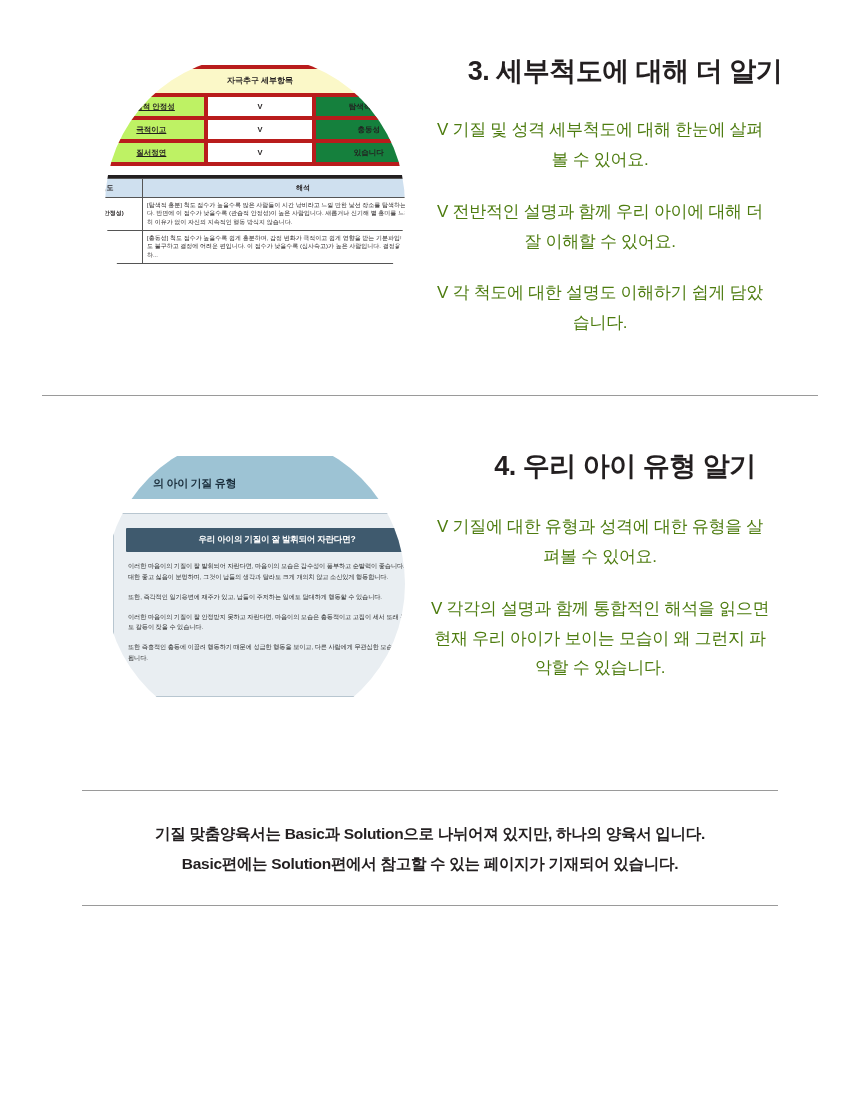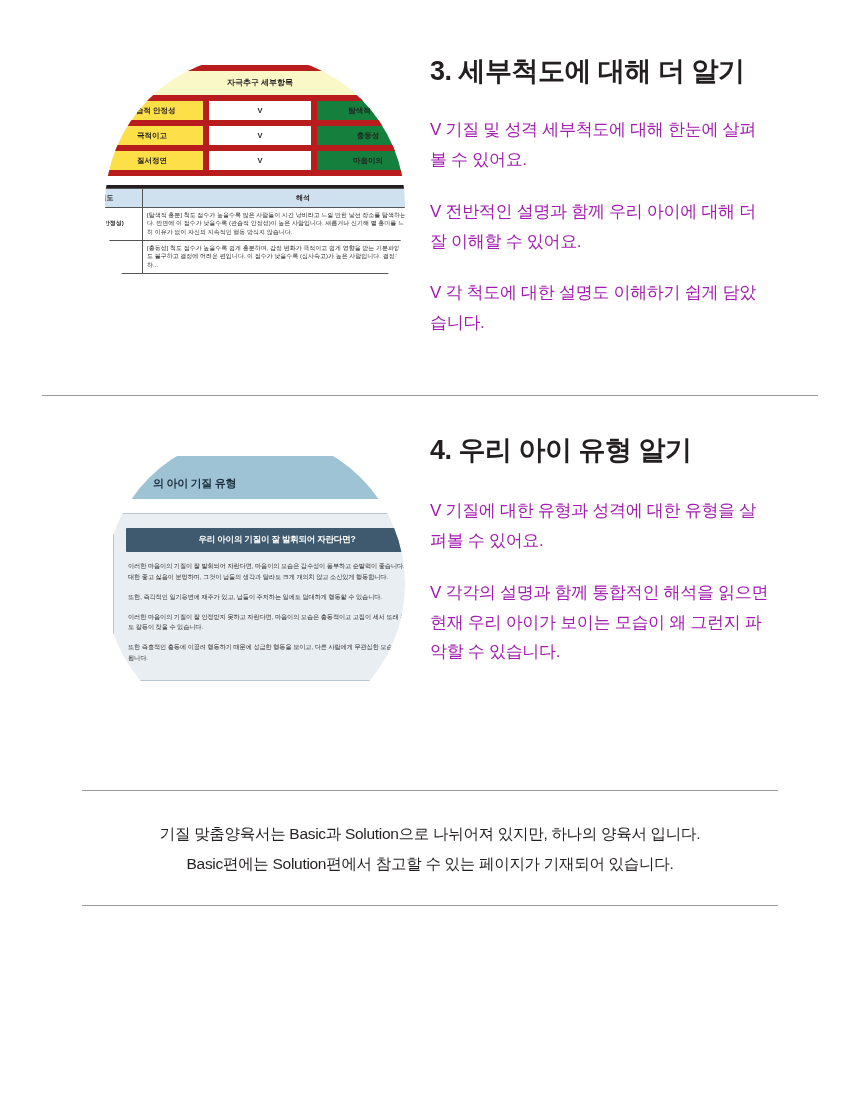--- a/index.html
+++ b/index.html
@@ -38,39 +38,41 @@
 
   .visual-col {
     width: 420px;
     position: relative;
     flex: 0 0 420px;
   }
   .text-col {
     flex: 1 1 auto;
     padding-left: 10px;
     padding-right: 40px;
+    text-align: center;
   }
 
   .heading {
     font-size: 27px;
     font-weight: bold;
     letter-spacing: -0.5px;
     color: #231f20;
     margin: 0 0 28px 0;
     line-height: 1.2;
   }
   #section-4 .heading {
     margin-bottom: 30px;
+    margin-top: 16px;
   }
 
   .para {
     font-size: 17px;
     line-height: 1.75;
     margin: 0 0 22px 0;
-    color: #a21caf;
+    color: #4d7c0f;
     letter-spacing: -0.3px;
     max-width: 340px;
   }
   .para:last-child { margin-bottom: 0; }
 
   
   .circle-clip {
     position: relative;
     width: 300px;
     height: 300px;
@@ -89,33 +91,33 @@
     font-size: 7px;
     color: #231f20;
   }
   .tbl {
     border-collapse: collapse;
     table-layout: fixed;
     width: 330px;
     margin-left: 32px;
   }
   .tbl td, .tbl th {
-    border: 6px solid #b91c1c;
+    border: 4px solid #b91c1c;
     padding: 5px 2px;
     text-align: center;
     font-size: 7.5px;
     font-weight: bold;
     line-height: 1.2;
   }
   .tbl .hdr {
     background: #fbf8c8;
     font-size: 8px;
     padding: 7px 2px;
   }
-  .cell-left { background: #fde047; width: 92px; }
+  .cell-left { background: #bef264; width: 92px; text-decoration: underline; }
   .cell-mid  { background: #ffffff; width: 132px; font-size: 9px; }
   .cell-right{ background: #15803d; width: 92px; }
 
   .thickline {
     width: 390px;
     height: 3px;
     background: #231f20;
     margin: 9px 0 0 0;
   }
 
@@ -155,21 +157,21 @@
     color: #1b2f3d;
     font-weight: bold;
     font-size: 11px;
     padding: 20px 0 8px 88px;
     letter-spacing: -0.3px;
   }
   .s4-body {
     background: #e9eef2;
     border: 1px solid #b8c6d0;
     margin: 14px 14px 0 48px;
-    padding: 14px 12px 16px 12px;
+    padding: 14px 12px 32px 12px;
   }
   .s4-bar {
     background: #3f5a6e;
     color: #ffffff;
     font-weight: bold;
     font-size: 8.5px;
     text-align: center;
     padding: 6px 4px;
     letter-spacing: -0.2px;
     border-radius: 1px;
@@ -200,20 +202,21 @@
     background: #9a9a9a;
     margin: 0 82px;
   }
   .footer-text {
     text-align: center;
     padding: 28px 0 26px 0;
     font-size: 15.5px;
     line-height: 1.95;
     color: #231f20;
     letter-spacing: -0.3px;
+    font-weight: bold;
   }
 </style>
 </head>
 <body>
 
 <div class="page">
 
   <div class="section" id="section-3">
 
     <div class="visual-col">
@@ -231,21 +234,21 @@
               <td class="cell-right">탐색적 흥분</td>
             </tr>
             <tr>
               <td class="cell-left">극적이고</td>
               <td class="cell-mid">V</td>
               <td class="cell-right">충동성</td>
             </tr>
             <tr>
               <td class="cell-left">질서정연</td>
               <td class="cell-mid">V</td>
-              <td class="cell-right">마음이의</td>
+              <td class="cell-right">있습니다</td>
             </tr>
           </tbody>
             </table>
 
           <div class="thickline"></div>
 
           <table class="tbl2">
             <tbody>
                 <tr>
               <td class="h c1">위척도</td>

